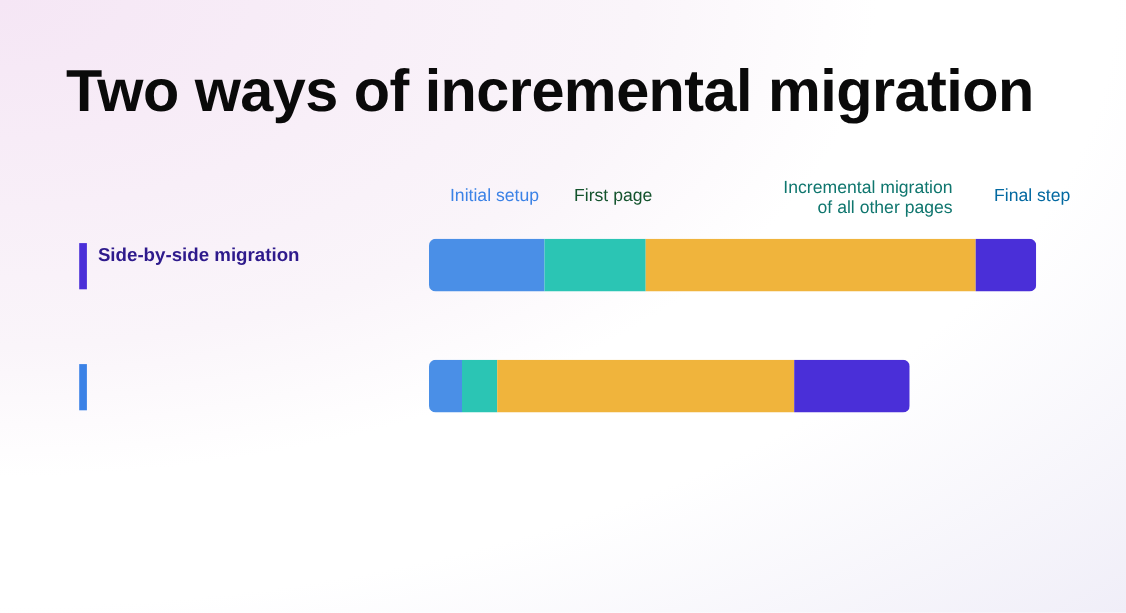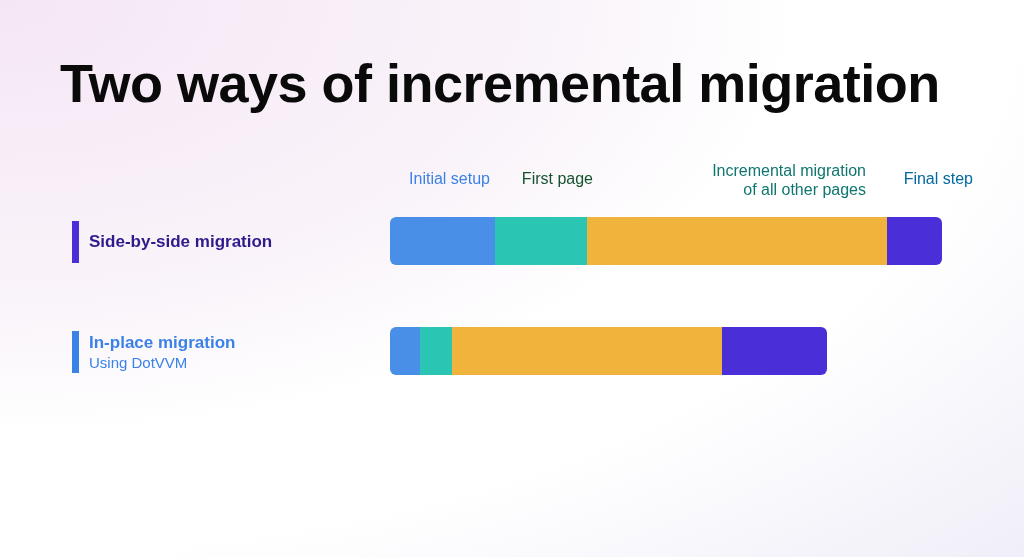--- a/index.html
+++ b/index.html
@@ -51,21 +51,21 @@
       width: 100%;
     }
     .row-1 { top: 62px; }
     .row-2 { top: 172px; }
 
     .row-label {
       position: absolute;
       left: 0;
       top: 4px;
       display: flex;
-      align-items: center;
+      align-items: flex-start;
     }
     .row-label .bar {
       width: 7px;
       height: 42px;
       margin-right: 10px;
     }
     .row-1 .bar { background: #4a2fd8; }
     .row-2 .bar { background: #3b82e6; }
 
     .label-text .title {
@@ -125,24 +125,20 @@
         <div class="seg seg-blue" style="width: 105px;"></div>
         <div class="seg seg-teal" style="width: 92px;"></div>
         <div class="seg seg-yellow" style="width: 300px;"></div>
         <div class="seg seg-purple" style="width: 55px;"></div>
       </div>
   </div>
 
   <div class="row row-2">
     <div class="row-label">
       <div class="bar"></div>
-      <div class="label-text">
-        <div class="title">In-place migration</div>
-        <div class="subtitle">Using DotVVM</div>
-      </div>
     </div>
     <div class="segments">
         <div class="seg seg-blue" style="width: 30px;"></div>
         <div class="seg seg-teal" style="width: 32px;"></div>
         <div class="seg seg-yellow" style="width: 270px;"></div>
         <div class="seg seg-purple" style="width: 105px;"></div>
       </div>
   </div>
 
 </div>

